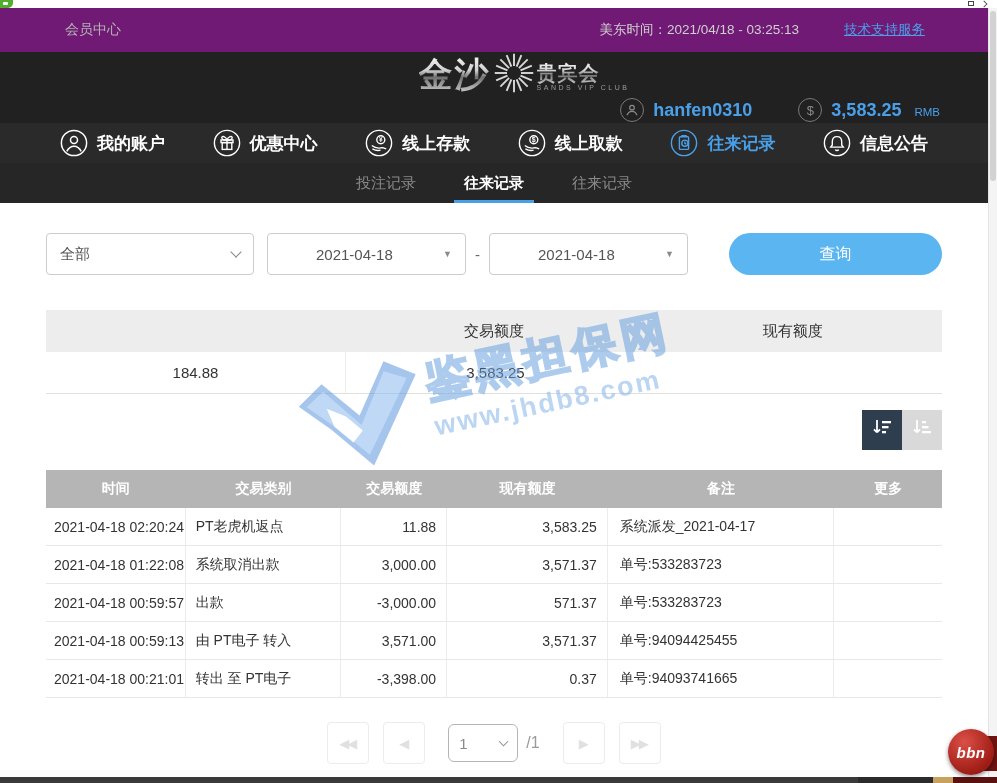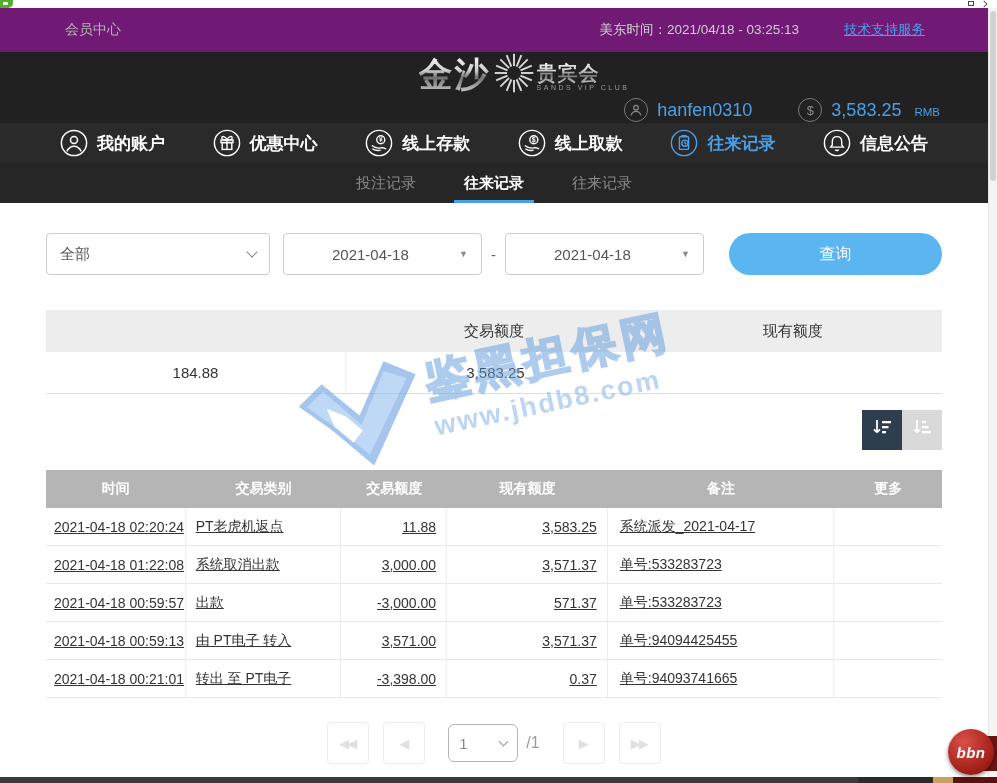--- a/index.html
+++ b/index.html
@@ -37,42 +37,42 @@
   .logo-jin { font-size:34px; letter-spacing:2px; }
   .logo-sun { margin:0 2px; }
   .logo-right { display:flex; flex-direction:column; }
   .logo-gui { font-size:20px; letter-spacing:1px; }
   .logo-caption { font-size:7px; letter-spacing:2.5px; color:#9a9a9a; margin-top:-3px; text-align:right; }
   .userinfo { margin-left:auto; margin-right:48px; display:flex; align-items:center; }
   .u-group { display:flex; align-items:center; gap:9px; }
   .u-group + .u-group { margin-left:46px; }
   .circle-icon { width:24px; height:24px; border:1.5px solid #7a7a7a; border-radius:50%;
     display:flex; align-items:center; justify-content:center; color:#8a8a8a; flex:none; }
-  .u-name, .u-balance { color:#4aa0e8; font-size:18px; }
+  .u-name, .u-balance { color:#4aa0e8; font-size:18px;font-weight:bold; }
   .u-currency { color:#4aa0e8; font-size:11.5px; margin-left:4px; align-self:center; padding-top:4px; }
 
   
   .nav { height:40px; background:#2a2a2a; display:flex; align-items:center; justify-content:space-between; padding:0 60px; }
   .nav-item { display:flex; align-items:center; gap:9px; color:#fff; font-size:17px; font-weight:bold; cursor:pointer; }
   .nav-item svg { display:block; }
   .nav-item.active { color:#4aa0e8; }
 
   
   .subnav { height:40px; background:#262626; display:flex; justify-content:center; gap:36px; }
   .subnav-item { position:relative; line-height:40px; color:#8a8a8a; font-size:15px; padding:0 6px; cursor:pointer; }
   .subnav-item.active { color:#fff; font-weight:bold; }
   .subnav-item.active::after { content:""; position:absolute; left:-4px; right:-4px; bottom:0; height:3px; background:#4aa0e8; }
 
   
   .content { background:#fff; position:relative; min-height:574px; padding:0 46px; }
 
   .filters { display:flex; align-items:center; padding-top:30px; }
   .select-box, .date-box { height:42px; border:1px solid #ccc; border-radius:4px; display:flex;
     align-items:center; padding:0 13px; color:#555; font-size:15px; background:#fff; cursor:pointer; }
-  .select-box { width:224px; }
+  .select-box { width:208px; }
   .date-box { width:199px;padding-left:48px; }
   .date-from { margin-left:13px; }
   .chevron { width:8px; height:8px; border-right:1.8px solid #888; border-bottom:1.8px solid #888;
     transform:rotate(45deg); margin-left:auto; margin-top:-4px; }
   .tri { margin-left:auto; color:#8a8a8a; font-size:9px; }
   .dash { margin:0 9px; color:#666; font-size:15px; }
   .search-btn { margin-left:auto; width:213px; height:42px; background:#5ab5f0; border:none; border-radius:21px;
     color:#fff; font-size:16px; display:flex; align-items:center; justify-content:center; cursor:pointer; }
 
   
@@ -87,21 +87,21 @@
   
   .sort-row { margin-top:16px; display:flex; justify-content:flex-end; }
   .sort-btn { width:40px; height:40px; display:flex; align-items:center; justify-content:center; cursor:pointer; }
   .sort-btn.desc { background:#2f3e4f; }
   .sort-btn.asc { background:#d9d9d9; }
 
   
   .dtable { margin-top:20px; }
   .thead { display:flex; background:#b5b5b5; height:38px; align-items:center; }
   .th { color:#fff; font-weight:bold; font-size:14px; text-align:center; }
-  .trow { display:flex; height:38px; border-bottom:1px solid #e8e8e8; font-size:14px; color:#333; background:#fff;text-decoration:underline; }
+  .trow { display:flex; height:38px; border-bottom:1px solid #e8e8e8; font-size:14px; color:#333; background:#fff; }
   .td { height:100%; display:flex; align-items:center; border-right:1px solid #ececec; overflow:hidden; white-space:nowrap; }
   .td:last-child { border-right:none; }
   .c1 { width:140px; } .c2 { width:156px; } .c3 { width:106px; } .c4 { width:161px; } .c5 { width:227px; } .c6 { width:108px; }
   .td.c1 { padding-left:8px; }
   .td.c2 { padding-left:10px; }
   .td.c3 { justify-content:flex-end; padding-right:10px; }
   .td.c4 { justify-content:flex-end; padding-right:10px; }
   .td.c5 { padding-left:12px; }
 
   

